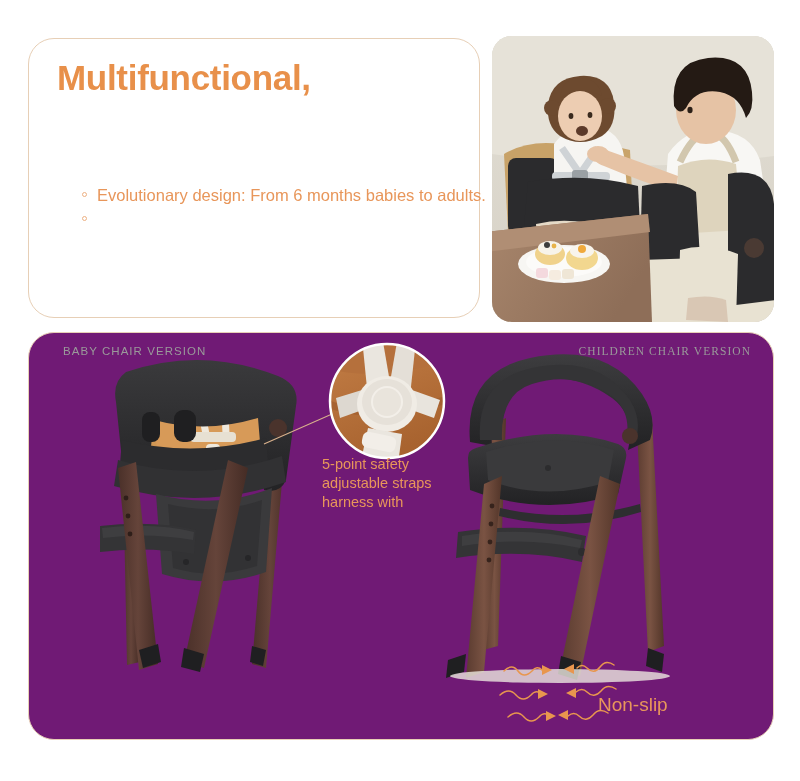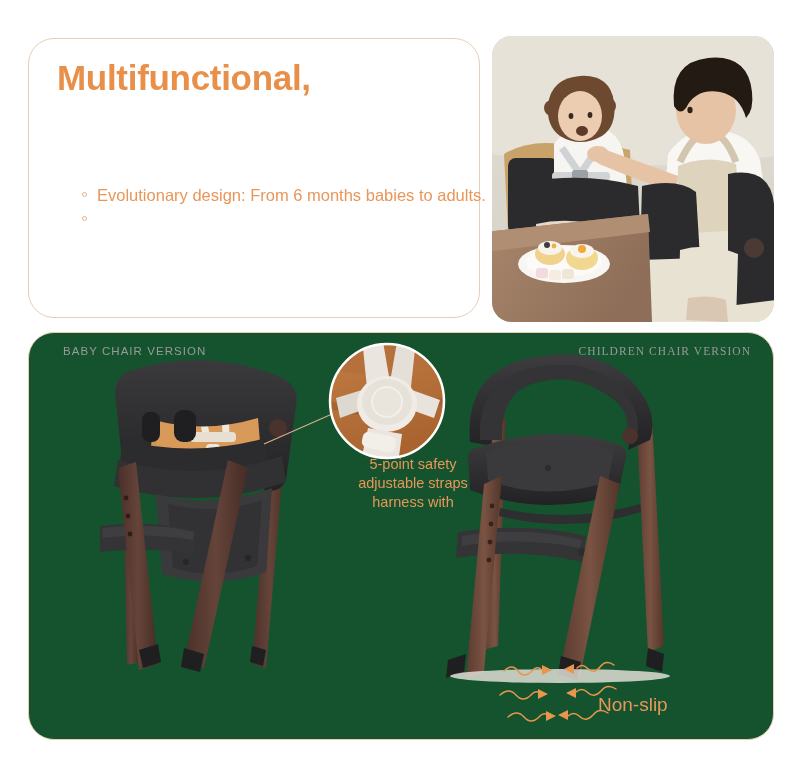--- a/index.html
+++ b/index.html
@@ -40,36 +40,36 @@
   
   .photo{
     position:absolute;left:492px;top:36px;width:282px;height:286px;
     border-radius:20px;overflow:hidden;background:#ddd9cf;
   }
   .photo svg{display:block;width:100%;height:100%;}
 
   
   .product-card{
     position:absolute;left:28px;top:332px;width:746px;height:408px;
-    border:1.3px solid #e7cfb6;border-radius:26px;background:#14532d;
+    border:1.3px solid #e7cfb6;border-radius:26px;background:#701a75;
     box-sizing:border-box;overflow:hidden;
   }
   .ver-label{
     position:absolute;top:12px;
     color:#9a9a9a;font-size:11.5px;letter-spacing:1.05px;
   }
   .ver-label.left{left:34px;}
   .ver-label.right{right:22px;font-family:Liberation Serif, serif;}
 
   .chairs{position:absolute;inset:0;}
   .chairs svg{position:absolute;display:block;}
 
   .callout-harness{
     position:absolute;left:322px;top:455px;width:182px;
-    text-align:center;color:#e8965a;font-size:14.5px;line-height:19px;
+    color:#e8965a;font-size:14.5px;line-height:19px;
   }
   .callout-nonslip{
     position:absolute;left:598px;top:694px;
     color:#e8965a;font-size:19px;
   }
 </style>
 </head>
 <body>
 
 <div class="stage">

